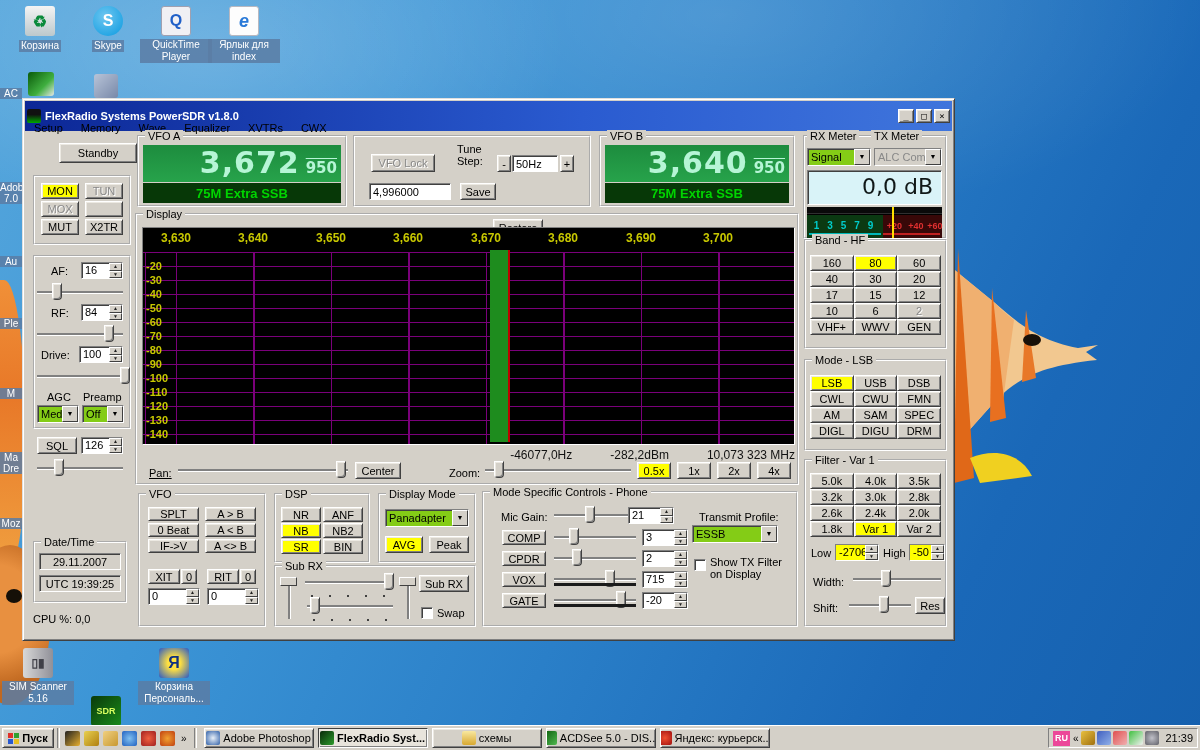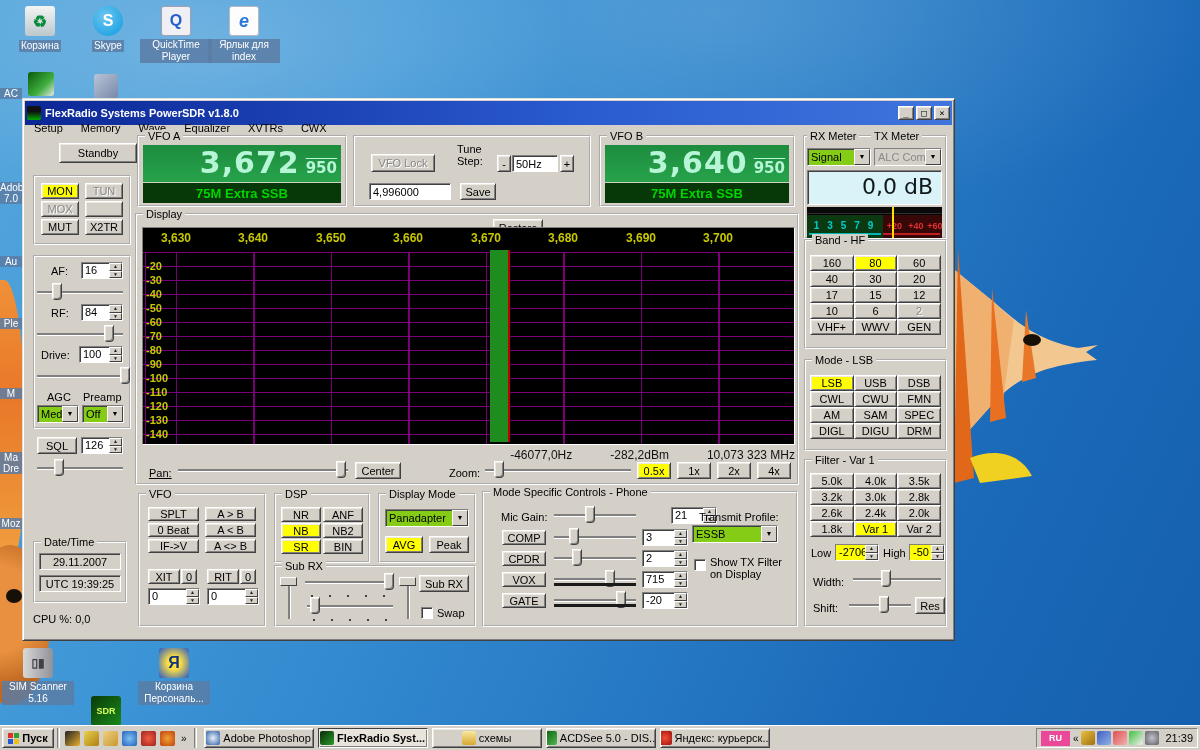--- a/index.html
+++ b/index.html
@@ -92,21 +92,21 @@
     background:#808080; border-right:1px solid #fff; }
   .vthumb { position:absolute; left:0; width:17px; height:9px; background:#d4d0c8;
     border:1px solid; border-color:#fff #404040 #404040 #fff; cursor:pointer; }
   .checkbox { position:absolute; width:12px; height:12px; background:#fff; border:1px solid;
     border-color:#808080 #fff #fff #808080; box-shadow:inset 1px 1px 0 #404040; cursor:pointer; }
 
   
   .win { position:absolute; left:22px; top:98px; width:933px; height:543px;
     background:#d4d0c8; border:1px solid; border-color:#dfdfdf #404040 #404040 #dfdfdf;
     box-shadow:inset 1px 1px 0 #fff, inset -1px -1px 0 #808080; }
-  .titlebar { position:absolute; left:2px; right:2px; top:2px; height:24px;
+  .titlebar { position:absolute; left:2px; right:2px; top:2px; height:30px;
     background:linear-gradient(90deg,#0c2796,#2a5bd0 60%,#3f75dc); display:flex; align-items:center; padding:0 2px; }
   .title-icon { width:14px; height:14px; margin-right:4px;
     background:linear-gradient(180deg,#111 40%,#0a0); border-radius:2px; }
   .title-text { flex:1; color:#fff; font-weight:bold; font-size:11px; }
   .tb-btn { width:16px; height:14px; margin-left:2px; font-size:9px; line-height:11px; font-family:"DejaVu Sans Mono",monospace; }
   .menubar { position:absolute; left:2px; right:2px; top:20px; height:17px; display:flex; align-items:center; }
   .menu-item { padding:2px 9px; cursor:pointer; }
 
   .grid3 { position:absolute; display:grid; grid-template-columns:repeat(3,1fr); }
   .grid3 .btn { height:16px; }
@@ -203,21 +203,21 @@
     font-size:11px; white-space:nowrap; overflow:hidden; }
   .task i { width:14px; height:14px; margin-right:3px; flex:0 0 14px; border-radius:2px; }
   .task:nth-child(1) i{background:radial-gradient(circle,#e8f0f8,#3060a8);}
   .task:nth-child(2) i{background:linear-gradient(135deg,#0a2a0a,#2a9a2a);}
   .task:nth-child(3) i{background:linear-gradient(#f8e8a0,#d8a830);}
   .task:nth-child(4) i{background:linear-gradient(135deg,#0a5a0a,#50b850);}
   .task:nth-child(5) i{background:radial-gradient(circle,#f05030,#a01010);}
   .task.active { background:#e8e4dc; border-color:#404040 #fff #fff #404040; font-weight:bold; }
   .tray { margin-left:auto; display:flex; align-items:center; height:20px; padding:0 4px;
     border:1px solid; border-color:#808080 #fff #fff #808080; }
-  .lang { width:29px; height:15px; background:#ec4899; color:#fff; font-size:9px; font-weight:bold;
+  .lang { width:17px; height:15px; background:#ec4899; color:#fff; font-size:9px; font-weight:bold;
     text-align:center; line-height:15px; margin-right:3px; }
   .tray-chev { font-size:10px; margin-right:2px; }
   .tray i { width:14px; height:14px; margin:0 1px; border-radius:2px; display:block; }
   .tray i:nth-child(3){background:linear-gradient(135deg,#e8c040,#a07010);}
   .tray i:nth-child(4){background:linear-gradient(135deg,#4060c0,#90b0e8);}
   .tray i:nth-child(5){background:linear-gradient(135deg,#e05050,#f0b0b0);}
   .tray i:nth-child(6){background:linear-gradient(135deg,#40c040,#f0f0f0);}
   .tray i:nth-child(7){background:radial-gradient(circle,#c0c0c8,#606068);}
   .clock { font-size:11px; margin-left:5px; }
 </style>
@@ -643,21 +643,21 @@
     <div class="checkbox" style="left:398px;top:508px;"></div>
     <span class="lbl" style="left:414px;top:508px;">Swap</span>
 
     <div class="gbox" style="left:459px;top:392px;width:316px;height:136px;">
       <span class="glabel">Mode Specific Controls - Phone</span>
     </div>
     <span class="lbl" style="left:478px;top:412px;">Mic Gain:</span>
     <div class="hslider" style="left:531px;top:407px;width:82px;">
         <div class="thumb" style="left:38%;"></div>
       </div>
-    <div class="spin" style="left:648px;top:408px;width:46px;">
+    <div class="spin" style="left:605px;top:408px;width:46px;">
       <span class="spin-v">21</span>
         <span class="spin-ud">
           <span class="su"></span>
           <span class="sd"></span>
         </span>
     </div>
     <div class="phone-rows abs" style="left:459px;top:430px;width:220px;height:90px;">
 
     <div class="phone-row">
         <div class="btn">COMP</div>

